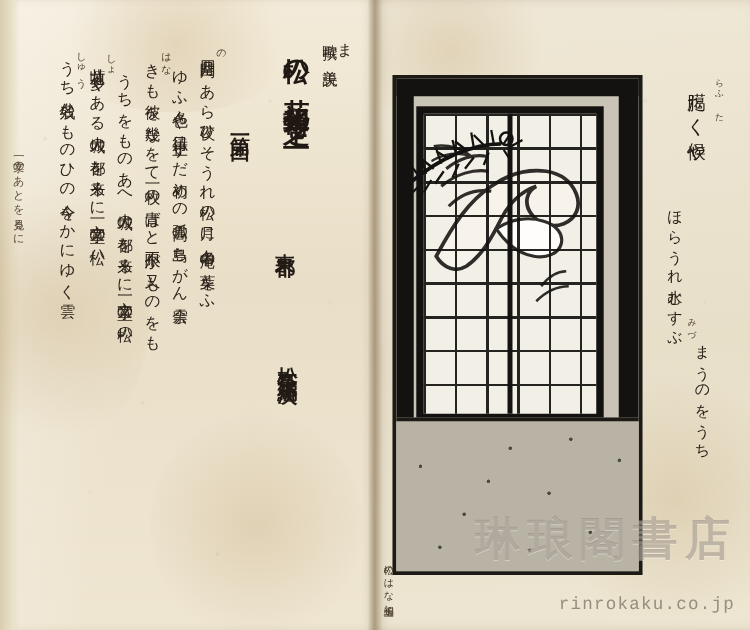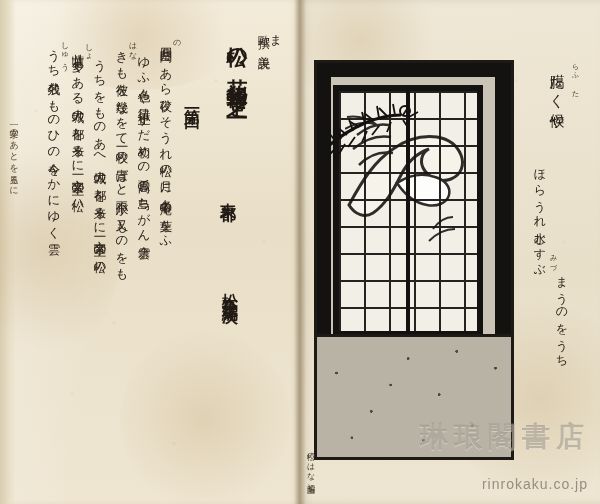--- a/index.html
+++ b/index.html
@@ -202,32 +202,32 @@
   .haiku-main { font-size: 15px; }
   .haiku-sub  { font-size: 12px; }
   .haiku-ruby { font-size: 7px; color: #463a2a; letter-spacing: 1px; }
 
   
   .watermark {
     position: absolute;
     right: 10px;
     bottom: 48px;
     font-family: "DejaVu Serif", serif;
-    font-size: 28px;
+    font-size: 36px;
     font-weight: 700;
     letter-spacing: 6px;
     color: rgba(150,140,125,0.55);
     text-shadow: 0 1px 0 rgba(255,255,255,0.35);
     user-select: none;
   }
   .watermark-url {
     position: absolute;
     right: 12px;
     bottom: 12px;
-    font-family: Liberation Sans, sans-serif;
+    font-family: Liberation Mono, monospace;
     font-size: 14px;
     letter-spacing: 1px;
     color: rgba(120,112,100,0.75);
     user-select: none;
   }
 
   .gutter {
     position: absolute;
     left: 294px;
     top: 0;

